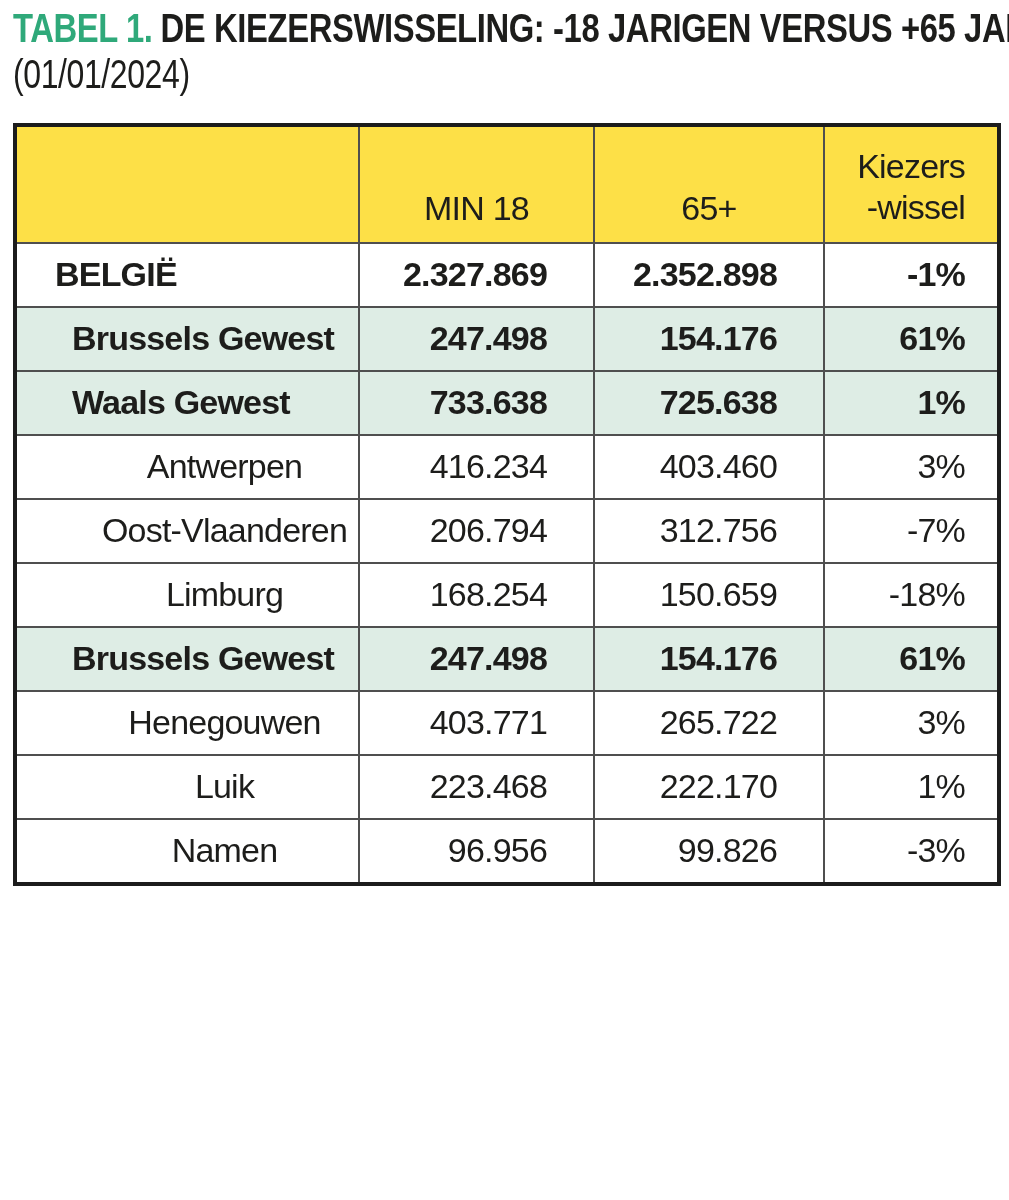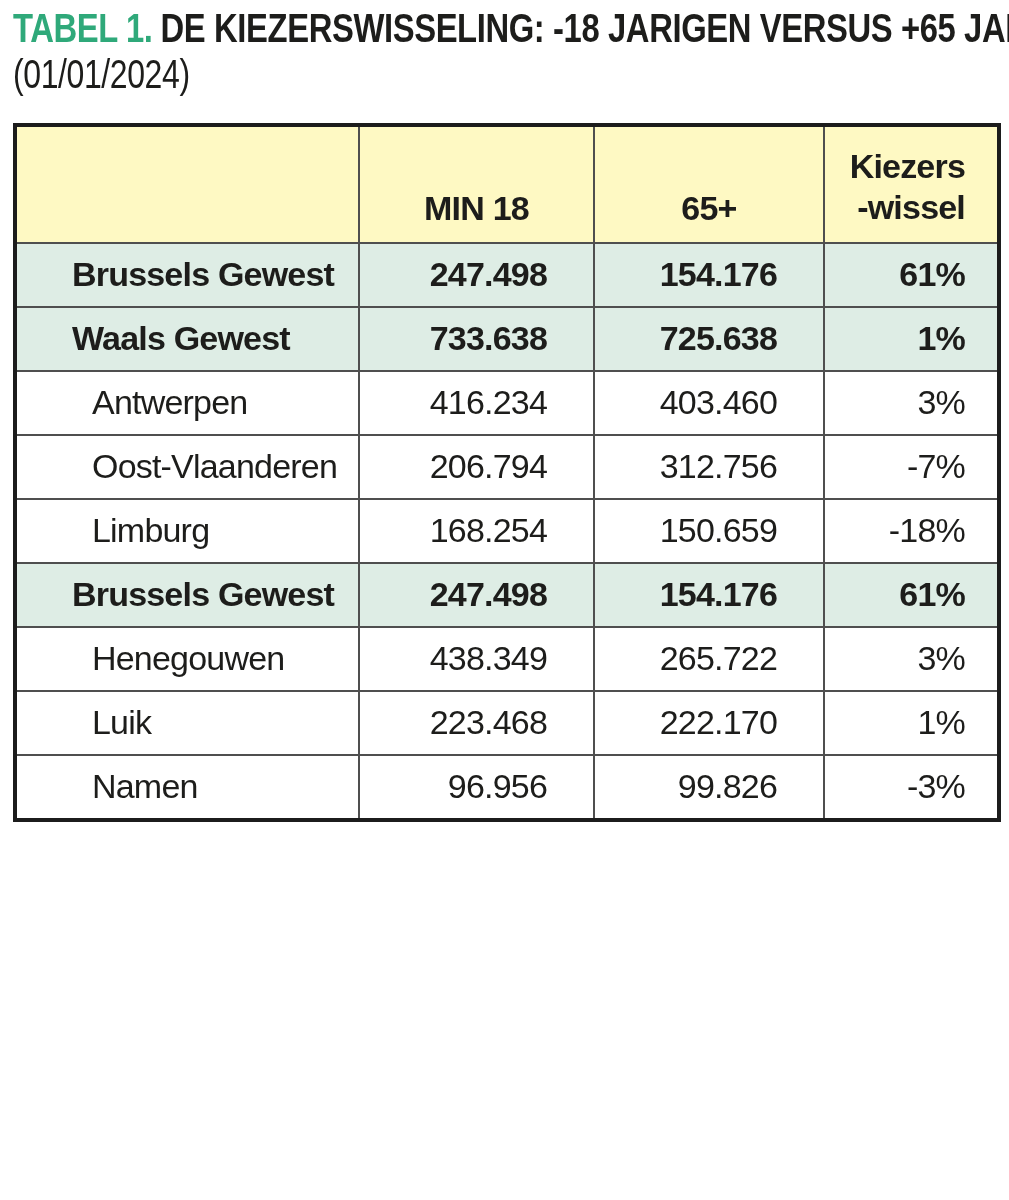--- a/index.html
+++ b/index.html
@@ -47,42 +47,42 @@
 
   th, td {
     border: 2px solid #4f4f4f;
     font-size: 34px;
     letter-spacing: -0.8px;
     color: #1d1d1b;
   }
 
   thead th {
     height: 101px;
-    background: #fef9c3;
-    font-weight: 700;
+    background: #fde047;
+    font-weight: 400;
     vertical-align: bottom;
     padding: 0 0 14px 0;
   }
   th.th-empty  { }
   th.th-center { text-align: center; }
   th.th-wissel { text-align: right; padding-right: 32px; line-height: 1.2; }
   th.th-wissel span { display: block; }
 
   tbody td { height: 60px; vertical-align: middle; background: #ffffff; }
   td.cell-label { text-align: left; }
   td.cell-num   { text-align: right; padding-right: 46px; }
   td.cell-pct   { text-align: right; padding-right: 32px; }
 
   tr.row-country td { font-weight: bold; }
   tr.row-region td  { font-weight: bold; background: #deede5; }
   tr.row-province td { font-weight: 400; }
 
   tr.row-country .cell-label  { padding-left: 38px; }
   tr.row-region .cell-label   { padding-left: 55px; }
-  tr.row-province .cell-label { padding-left: 75px; }
+  tr.row-province .cell-label { padding-left: 75px; text-align: center; }
 </style>
 </head>
 <body>
 
 <div class="page">
 
   <div class="title-block">
     <div class="title-line1">
       <span class="title-tag">TABEL 1.</span><span class="title-rest">DE KIEZERSWISSELING: -18 JARIGEN VERSUS +65 JARIGEN</span>
     </div>
@@ -101,20 +101,26 @@
         <th class="th-empty"></th>
         <th class="th-center">MIN 18</th>
         <th class="th-center">65+</th>
         <th class="th-wissel">
           <span>Kiezers</span>
           <span>-wissel</span>
         </th>
       </tr>
     </thead>
     <tbody>
+        <tr class="row-country">
+          <td class="cell-label">BELGIË</td>
+          <td class="cell-num">2.327.869</td>
+          <td class="cell-num">2.352.898</td>
+          <td class="cell-pct">-1%</td>
+        </tr>
         <tr class="row-region">
           <td class="cell-label">Brussels Gewest</td>
           <td class="cell-num">247.498</td>
           <td class="cell-num">154.176</td>
           <td class="cell-pct">61%</td>
         </tr>
         <tr class="row-region">
           <td class="cell-label">Waals Gewest</td>
           <td class="cell-num">733.638</td>
           <td class="cell-num">725.638</td>
@@ -139,21 +145,21 @@
           <td class="cell-pct">-18%</td>
         </tr>
         <tr class="row-region">
           <td class="cell-label">Brussels Gewest</td>
           <td class="cell-num">247.498</td>
           <td class="cell-num">154.176</td>
           <td class="cell-pct">61%</td>
         </tr>
         <tr class="row-province">
           <td class="cell-label">Henegouwen</td>
-          <td class="cell-num">438.349</td>
+          <td class="cell-num">403.771</td>
           <td class="cell-num">265.722</td>
           <td class="cell-pct">3%</td>
         </tr>
         <tr class="row-province">
           <td class="cell-label">Luik</td>
           <td class="cell-num">223.468</td>
           <td class="cell-num">222.170</td>
           <td class="cell-pct">1%</td>
         </tr>
         <tr class="row-province">

